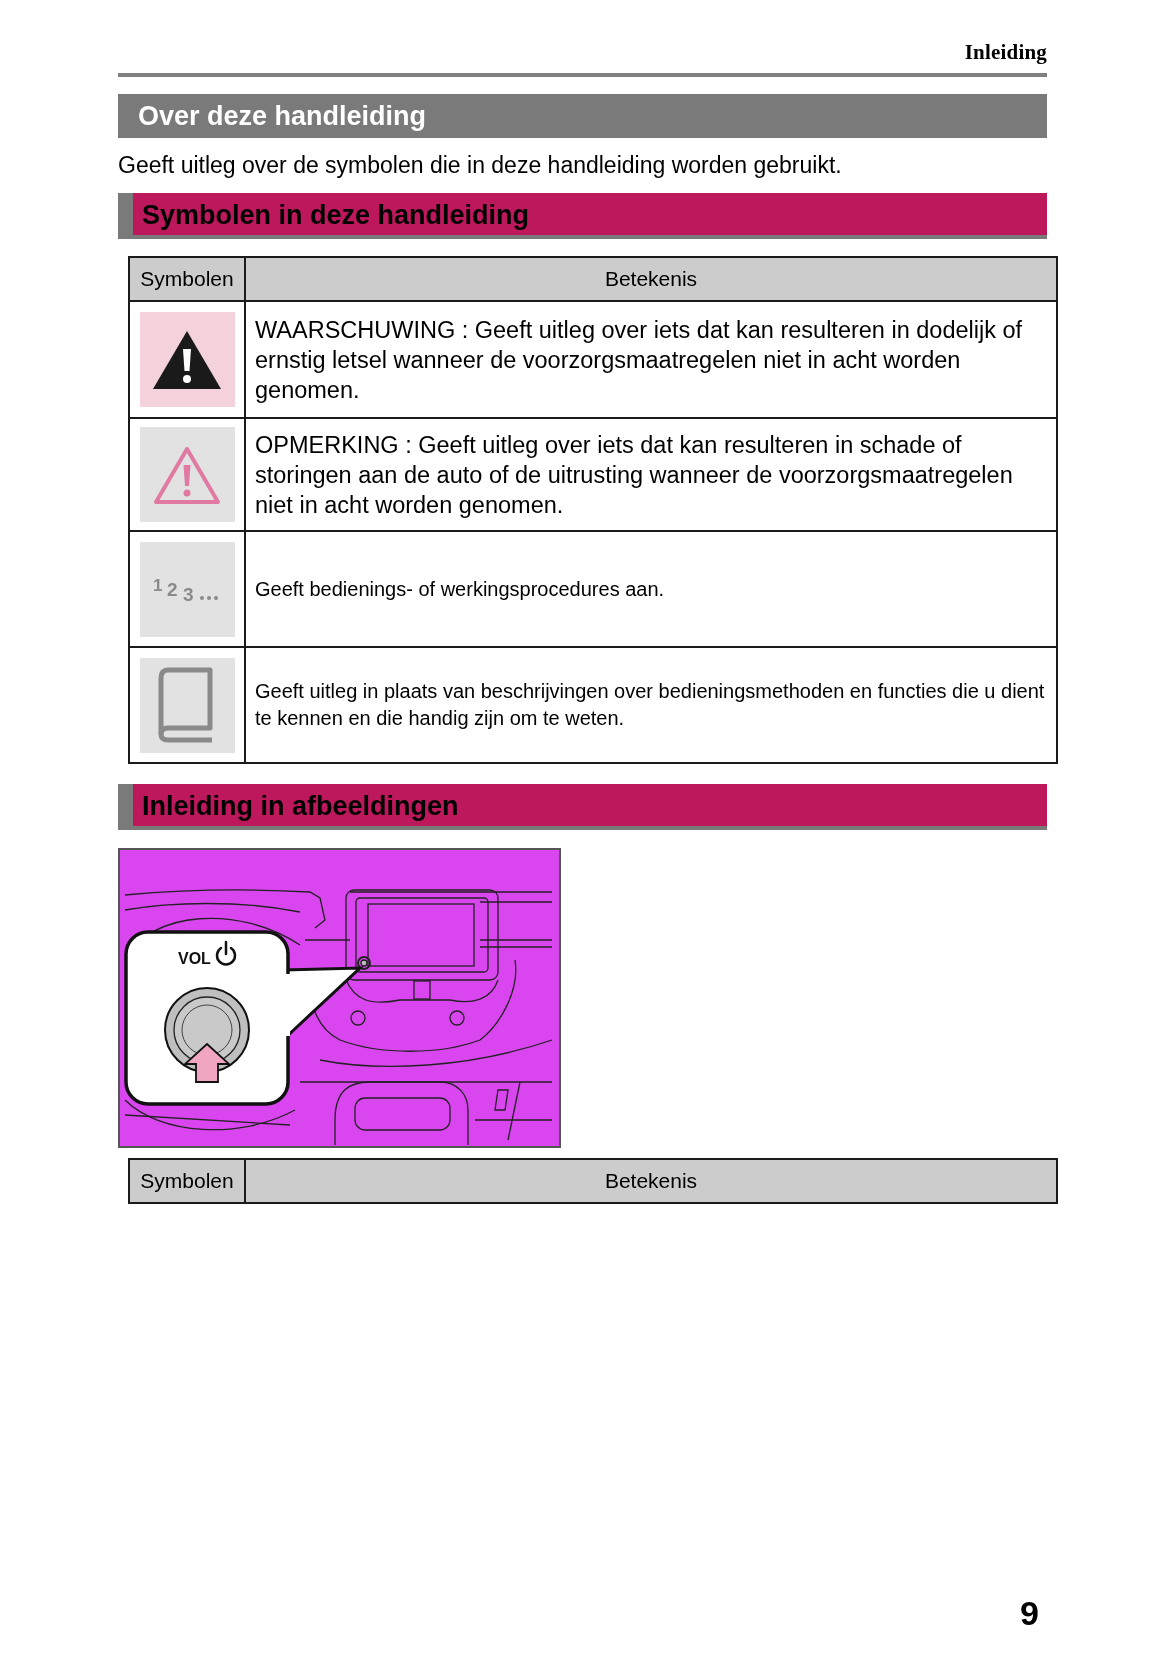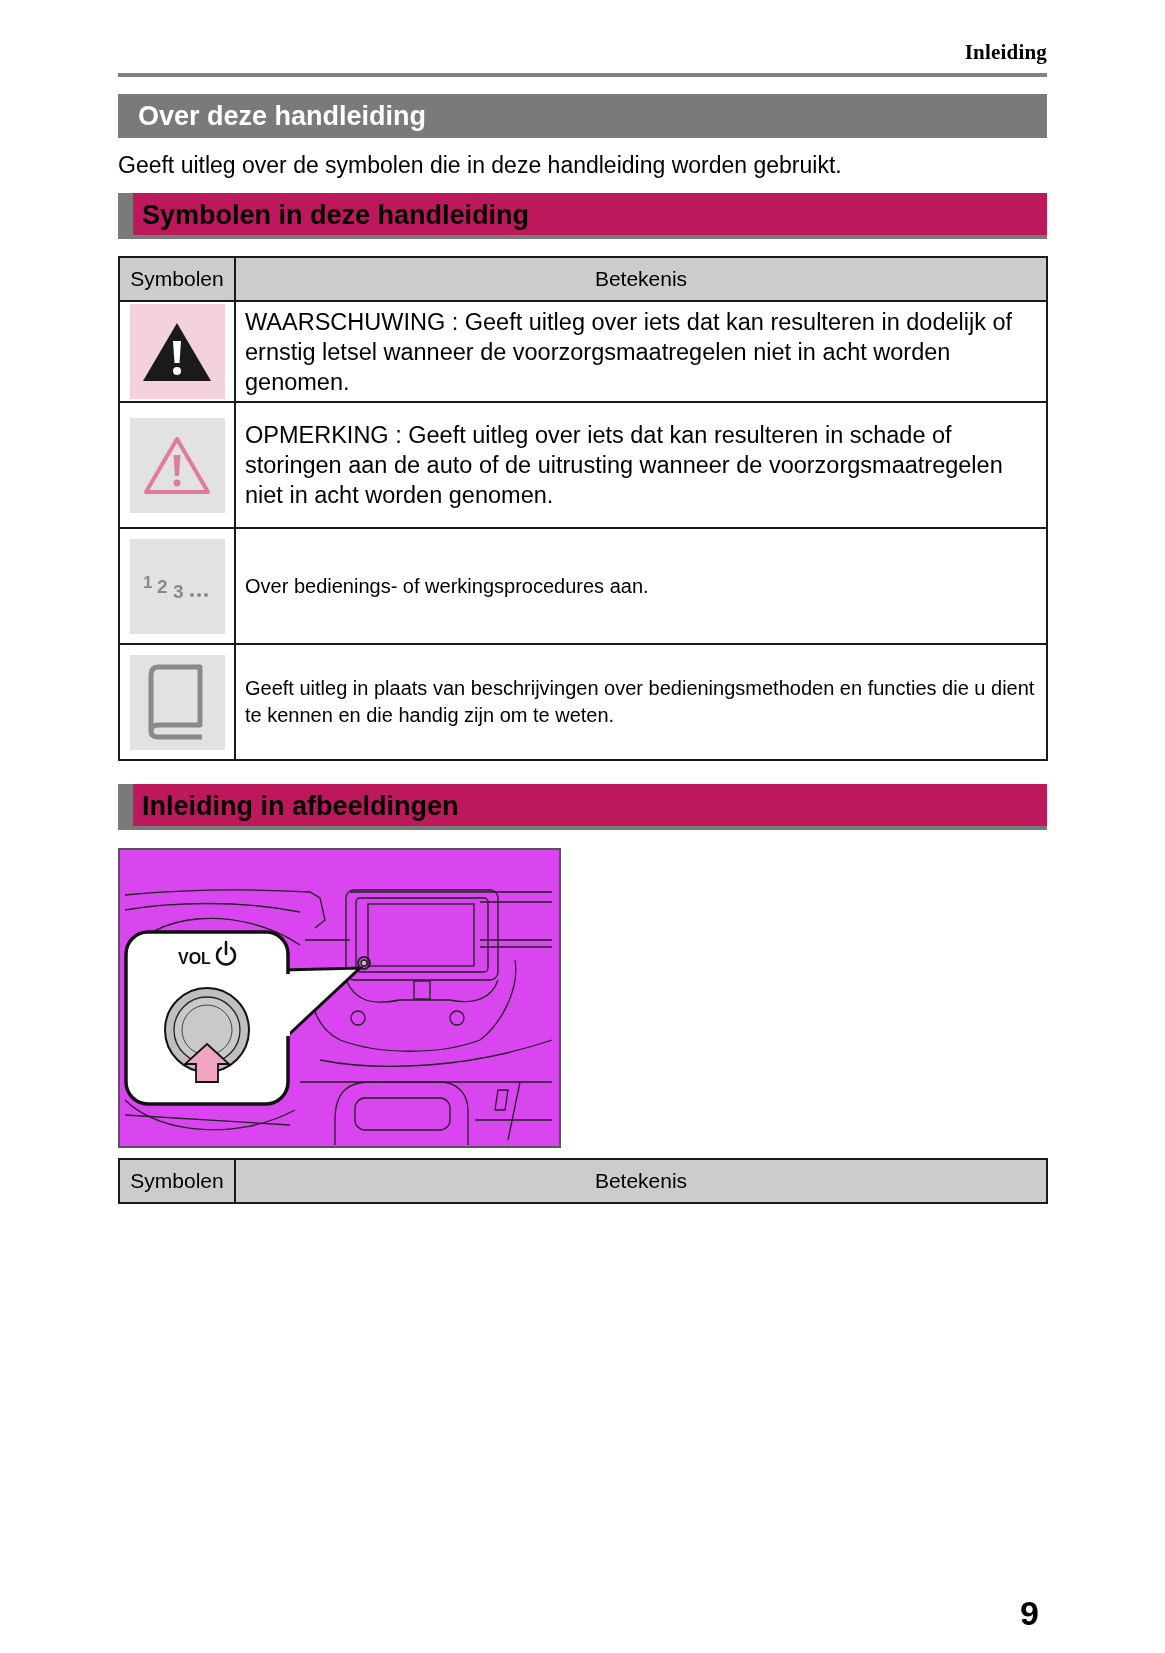--- a/index.html
+++ b/index.html
@@ -16,21 +16,21 @@
                   padding-left: 20px; box-sizing: border-box; }
   .intro { left: 118px; top: 152px; font-size: 23px; }
 
   .section-light { left: 118px; width: 929px; height: 46px; background: #be185d;
                    border-bottom: 4px solid #7a7a7a; box-sizing: border-box;
                    font-weight: bold; font-size: 27px; line-height: 44px; padding-left: 24px; }
   .section-light::before { content: ""; position: absolute; left: 0; top: 0; bottom: -4px;
                            width: 15px; background: #7a7a7a; }
   .section-light span { position: relative; }
 
-  table.sym { position: absolute; left: 118px; width: 930px; border-collapse: collapse; padding-left: 46px; }
+  table.sym { position: absolute; left: 128px; width: 930px; border-collapse: collapse; padding-left: 46px; }
   table.sym td, table.sym th { border: 2px solid #1a1a1a; padding: 0; }
   table.sym th { background: #cccccc; font-weight: normal; font-size: 21px; height: 42px; }
   table.sym th.c1 { width: 114px; }
   table.sym td.icon { text-align: center; vertical-align: middle; }
   table.sym td.text { padding-left: 9px; padding-right: 10px; vertical-align: middle; }
   .big { font-size: 23.5px; line-height: 30px; }
   .small { font-size: 20px; line-height: 27px; }
   .icon-box { width: 95px; height: 95px; margin: 0 auto; display: flex;
               align-items: center; justify-content: center; }
   .pink-bg { background: #f4d2dc; }
@@ -52,33 +52,33 @@
 <div class="abs section-light" style="top:193px;">
   <span>Symbolen in deze handleiding</span>
 </div>
 
 <table class="sym" style="top:256px;">
   <tbody>
       <tr>
     <th class="c1">Symbolen</th>
     <th>Betekenis</th>
   </tr>
-  <tr style="height:101px;">
+  <tr style="height:117px;">
     <td class="icon">
       <div class="icon-box pink-bg">
         <svg width="72" height="62" viewBox="0 0 72 62">
           <polygon points="36,2 70,60 2,60" fill="#1a1a1a"></polygon>
           <path d="M32,20 L40,20 L38.5,42 L33.5,42 Z" fill="#fff"></path>
           <circle cx="36" cy="50" r="4" fill="#fff"></circle>
         </svg>
       </div>
     </td>
     <td class="text big">WAARSCHUWING :  Geeft uitleg over iets dat kan resulteren in dodelijk of ernstig letsel wanneer de voorzorgsmaatregelen niet in acht worden genomen.</td>
   </tr>
-  <tr style="height:126px;">
+  <tr style="height:113px;">
     <td class="icon">
       <div class="icon-box gray-bg">
         <svg width="72" height="62" viewBox="0 0 72 62">
           <polygon points="36,5 67,58 5,58" fill="none" stroke="#e07aa3" stroke-width="4" stroke-linejoin="round"></polygon>
           <path d="M32.5,21 L39.5,21 L38,42 L34,42 Z" fill="#e07aa3"></path>
           <circle cx="36" cy="49" r="3.5" fill="#e07aa3"></circle>
         </svg>
       </div>
     </td>
     <td class="text big">OPMERKING :  Geeft uitleg over iets dat kan resulteren in schade of storingen aan de auto of de uitrusting wanneer de voorzorgsmaatregelen niet in acht worden genomen.</td>
@@ -89,21 +89,21 @@
         <svg width="80" height="40" viewBox="0 0 80 40">
           <text x="6" y="22" font-family="Liberation Sans, sans-serif" font-weight="bold" font-size="17" fill="#8a8a8a">1</text>
           <text x="20" y="27" font-family="Liberation Sans, sans-serif" font-weight="bold" font-size="19" fill="#8a8a8a">2</text>
           <text x="36" y="32" font-family="Liberation Sans, sans-serif" font-weight="bold" font-size="19" fill="#8a8a8a">3</text>
           <circle cx="55" cy="29" r="2" fill="#8a8a8a"></circle>
           <circle cx="62" cy="29" r="2" fill="#8a8a8a"></circle>
           <circle cx="69" cy="29" r="2" fill="#8a8a8a"></circle>
         </svg>
       </div>
     </td>
-    <td class="text small">Over bedienings- of werkingsprocedures aan.</td>
+    <td class="text small">Geeft bedienings- of werkingsprocedures aan.</td>
   </tr>
   <tr style="height:116px;">
     <td class="icon">
       <div class="icon-box gray-bg">
         <svg width="66" height="78" viewBox="0 0 66 78">
           <path d="M14,4 L56,4 L56,62 L14,62 C9,62 7,64 7,68 C7,72 9,74 14,74 L58,74" fill="none" stroke="#8a8a8a" stroke-width="5" stroke-linejoin="round"></path>
           <path d="M14,4 C9,4 7,7 7,12 L7,68" fill="none" stroke="#8a8a8a" stroke-width="5"></path>
         </svg>
       </div>
     </td>

